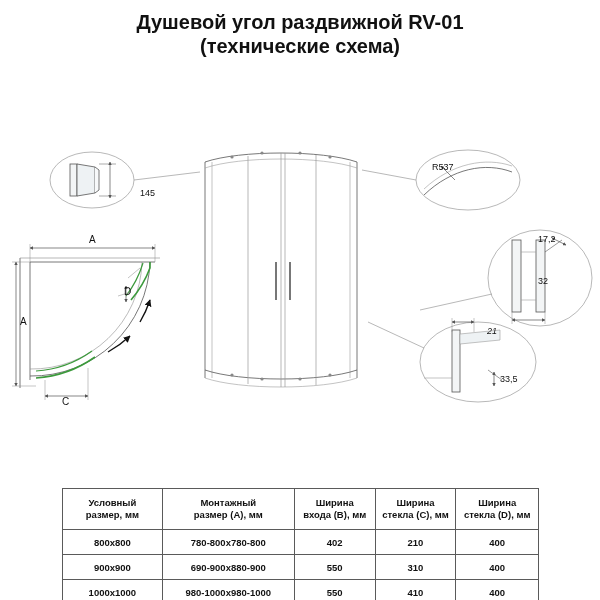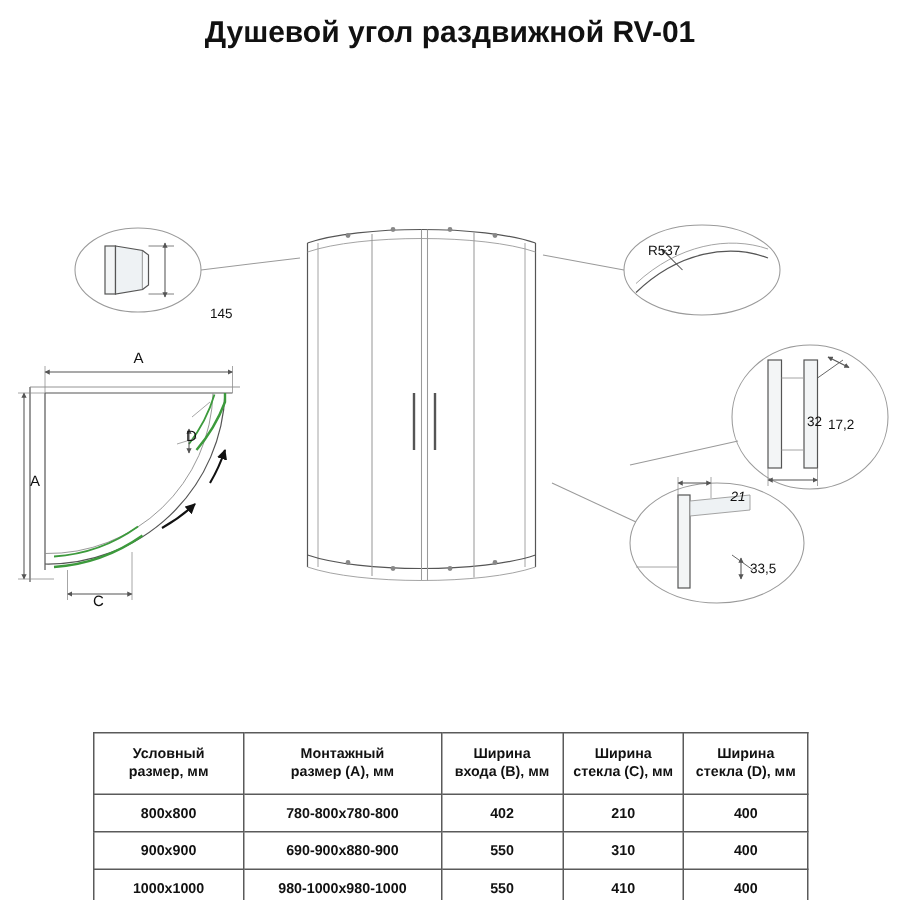--- a/index.html
+++ b/index.html
@@ -37,20 +37,21 @@
     color:#111;
   }
   .tbl th{font-weight:bold;line-height:12px;height:34px;margin-top:34px;}
   .tbl td{height:18px;font-weight:bold;}
 </style>
 </head>
 <body>
 
 <div class="title">
   <span>Душевой угол раздвижной RV-01</span>
+  <span class="l2">(технические схема)</span>
 </div>
 
 <div class="canvas">
 <svg width="600" height="600" viewBox="0 0 600 600">
   <defs>
     <marker id="arr" viewBox="0 0 10 10" refX="9" refY="5" markerWidth="6" markerHeight="6" orient="auto-start-reverse">
       <path d="M 0 0 L 10 5 L 0 10 z" fill="#555"></path>
     </marker>
     <marker id="arrS" viewBox="0 0 10 10" refX="9" refY="5" markerWidth="5" markerHeight="5" orient="auto-start-reverse">
       <path d="M 0 0 L 10 5 L 0 10 z" fill="#555"></path>
@@ -184,27 +185,27 @@
 
     <g stroke="#9a9a9a" stroke-width="0.7">
       <line x1="134" y1="180" x2="200" y2="172"></line>
       <line x1="416" y1="180" x2="362" y2="170"></line>
       <line x1="492" y1="294" x2="420" y2="310"></line>
       <line x1="424" y1="348" x2="368" y2="322"></line>
     </g>
   </g>
 </svg>
 
-<div class="lbl" style="left:96px;top:204px;padding-left:44px;">145</div>
+<div class="lbl" style="left:96px;top:188px;padding-left:44px;">145</div>
 <div class="lbl" style="left:89px;top:234px;font-size:10px;">A</div>
 <div class="lbl" style="left:20px;top:316px;font-size:10px;">A</div>
 <div class="lbl" style="left:62px;top:396px;font-size:10px;">C</div>
 <div class="lbl" style="left:124px;top:286px;font-size:10px;">D</div>
 <div class="lbl" style="left:432px;top:162px;">R537</div>
-<div class="lbl" style="left:552px;top:234px;margin-top:44px;">17,2</div>
+<div class="lbl" style="left:538px;top:234px;">17,2</div>
 <div class="lbl" style="left:538px;top:276px;">32</div>
 <div class="lbl" style="left:487px;top:326px;font-style:italic;">21</div>
 <div class="lbl" style="left:500px;top:374px;">33,5</div>
 </div>
 
 <table class="tbl">
   <thead>
     <tr>
       <th style="width:100px">
         <span>Условный</span><br>

